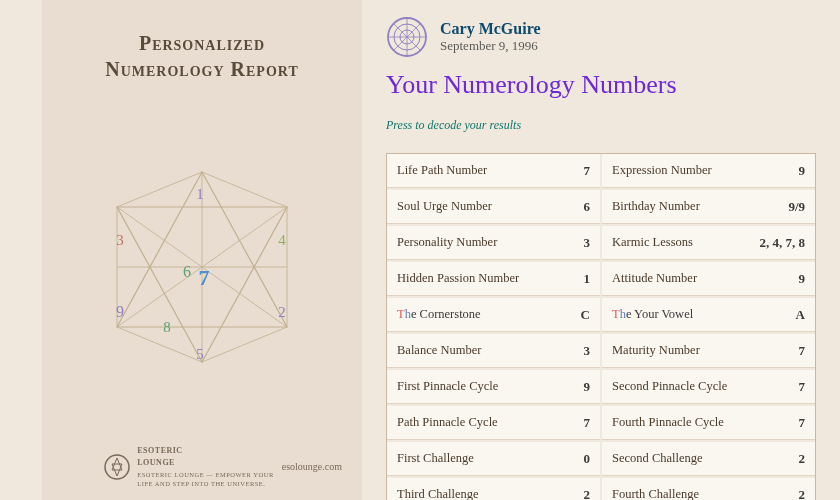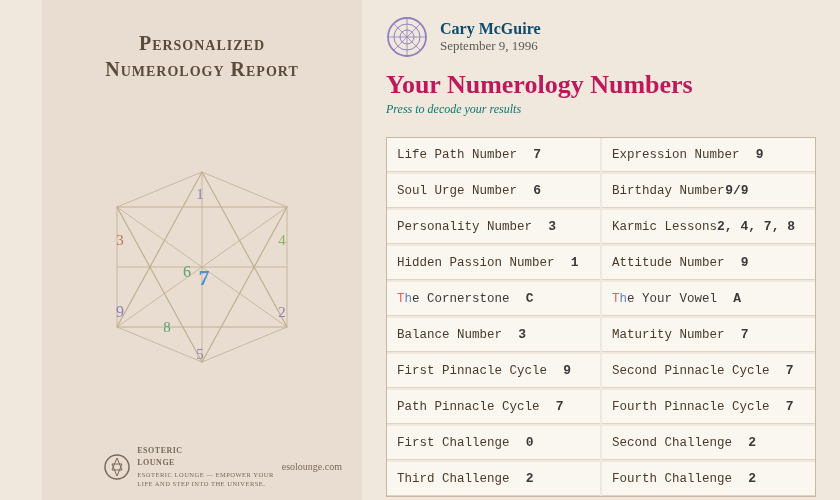--- a/index.html
+++ b/index.html
@@ -107,48 +107,47 @@
       font-weight: bold;
       color: #0c4a6e;
     }
     .profile-info p {
       font-size: 13px;
       color: #5a5a5a;
     }
 
     .section-title {
       font-size: 26px;
-      font-weight: bold;
-      color: #be185d;
-      margin-bottom: 2px;
+      font-weight: normal;
+      color: #6d28d9;
+      margin-bottom: 18px;
     }
     .section-subtitle {
       font-size: 12px;
       color: #0f766e;
       margin-bottom: 20px;
       font-style: italic;
     }
 
     
     .numbers-grid {
       display: grid;
       grid-template-columns: 1fr 1fr;
       gap: 2px;
       border: 1px solid #c8b8a0;
     }
 
     .num-row {
       display: flex;
       align-items: center;
-      justify-content: flex-start;
+      justify-content: space-between;
       padding: 5px 10px;
       background: #faf6f0;
       border-bottom: 1px solid #e0d4c0;
       min-height: 34px;
-      font-family: Liberation Mono, monospace;
     }
     .num-label {
       font-size: 12.5px;
       color: #4a3a2a;
     }
     .num-value {
       font-size: 13px;
       font-weight: bold;
       color: #3a3a3a;
       min-width: 24px;

